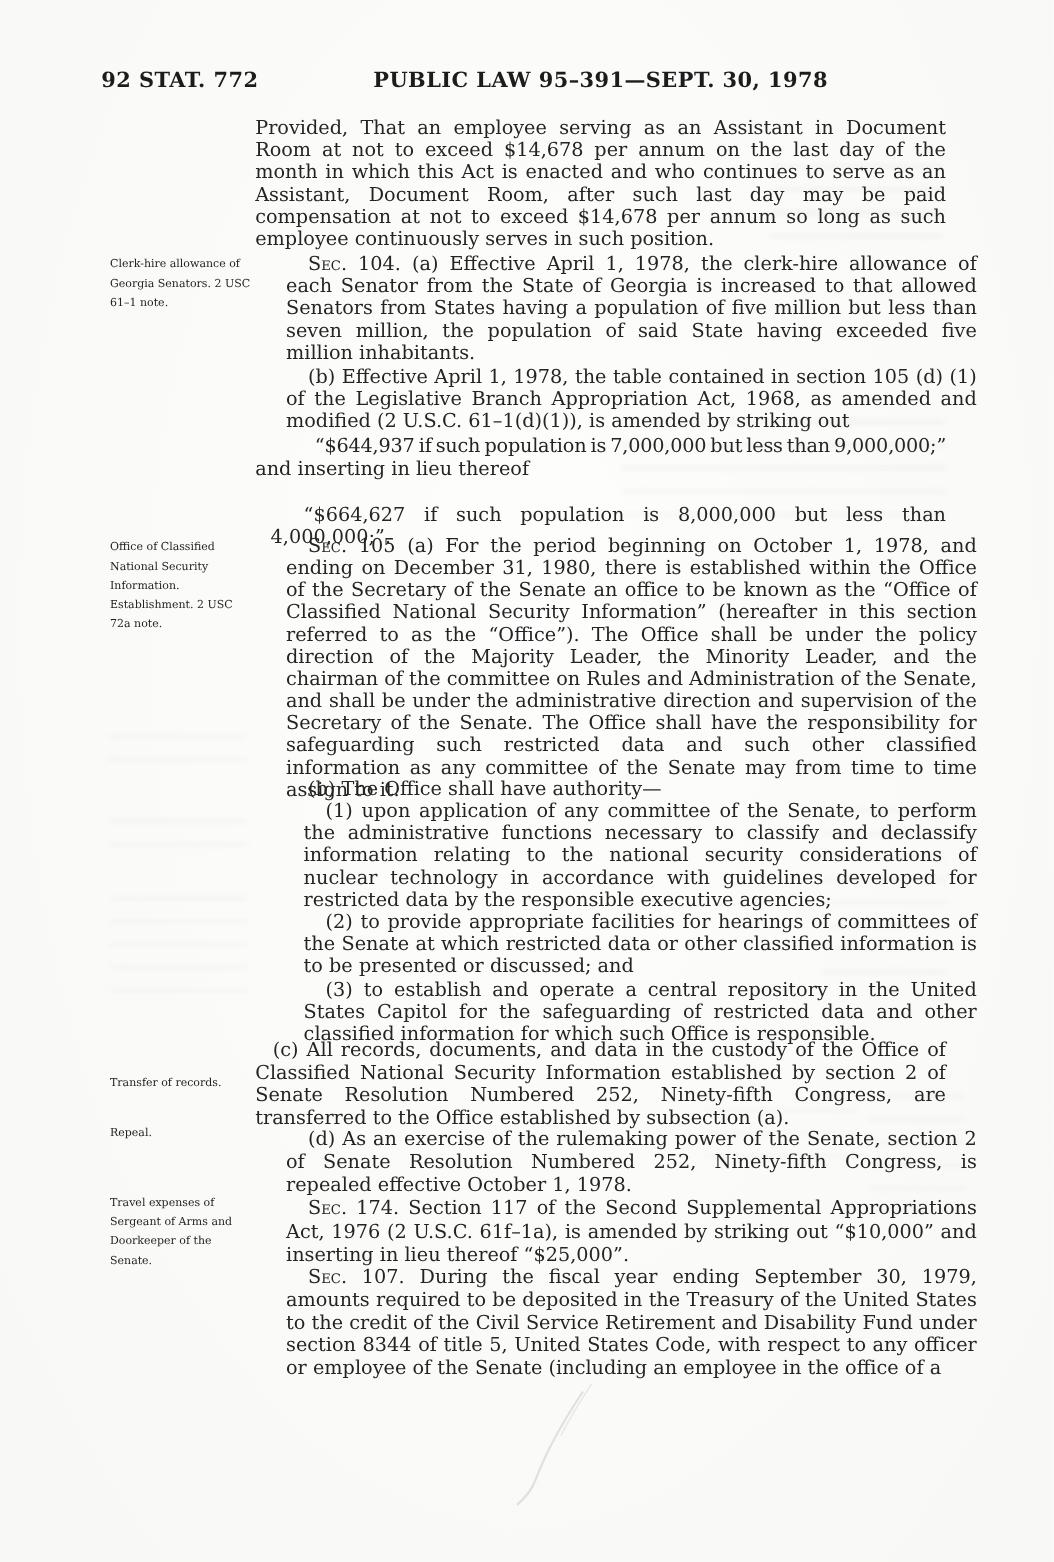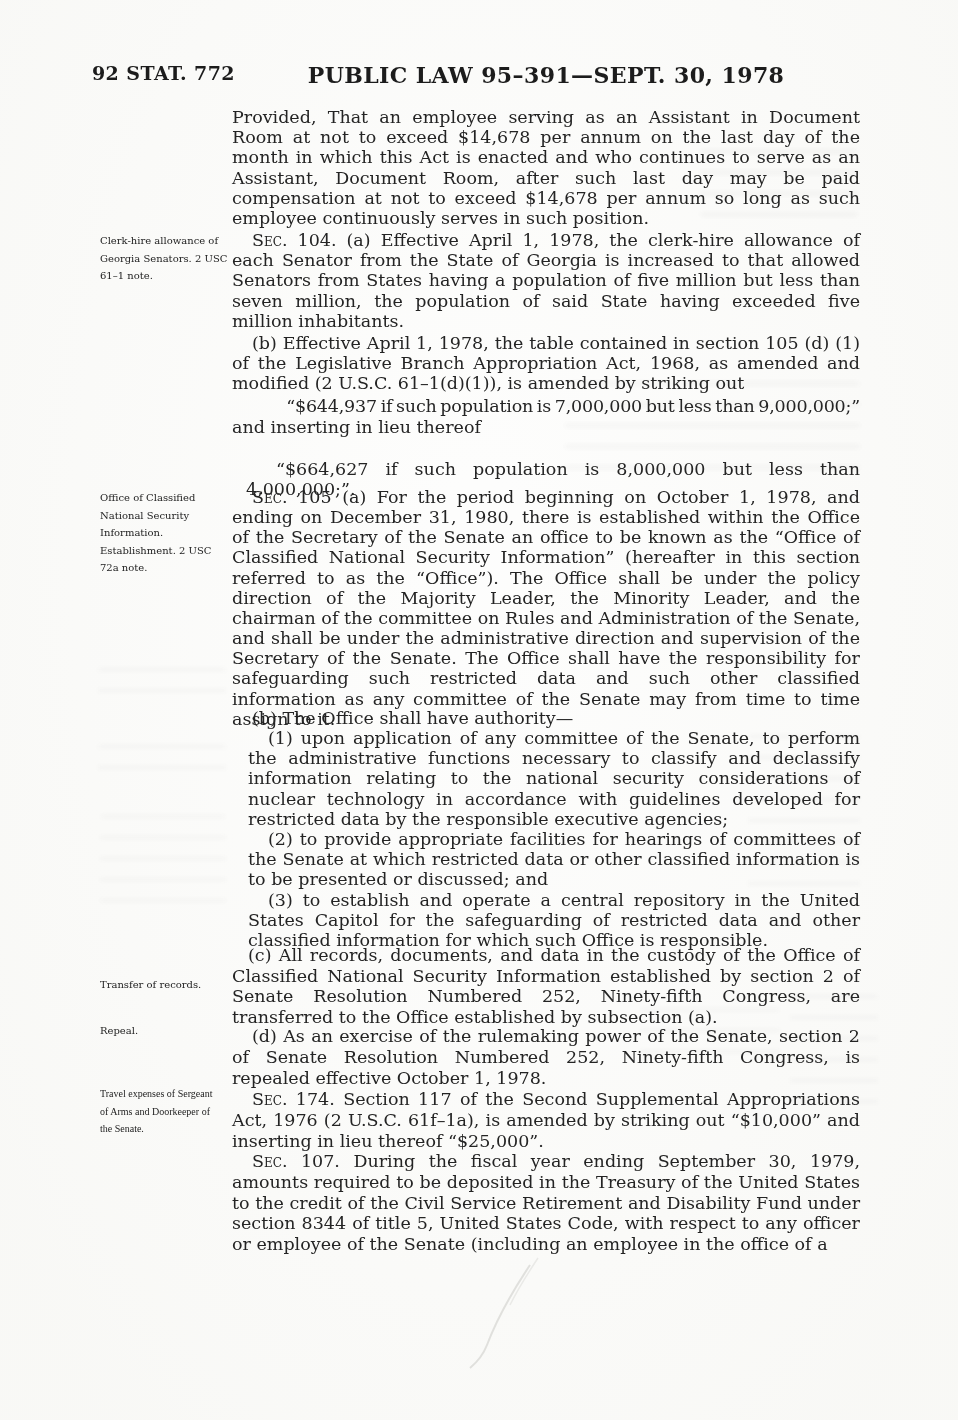--- a/index.html
+++ b/index.html
@@ -15,41 +15,41 @@
       #fbfbf9;
   }
   
   .stat-label{
     position:absolute;left:92px;top:62px;
     font-size:19px;font-weight:bold;letter-spacing:.4px;color:#1c1c1c;
     white-space:nowrap;
   }
   .law-title{
     position:absolute;left:232px;width:628px;top:62px;
-    text-align:center;font-size:22px;font-weight:bold;letter-spacing:.4px;color:#1c1c1c;
+    text-align:center;font-size:19px;font-weight:bold;letter-spacing:.4px;color:#1c1c1c;
     white-space:nowrap;
   }
   
   .note{
     position:absolute;left:100px;width:128px;
     font-size:10px;line-height:17.5px;color:#222;
     text-align:left;
   }
   .note-1{top:232px;}
   .note-2{top:489px;}
   .note-3{top:941px;margin-top:35px;}
   .note-4{top:1022px;}
-  .note-5{top:1085px;width:114px;font-family:Liberation Serif, serif;}
+  .note-5{top:1085px;width:114px;}
   
   .para{
     position:absolute;left:232px;width:628px;
     font-size:17.5px;line-height:20.2px;
     text-align:justify;color:#242424;
   }
-  .indent{text-indent:20px;}
+  .indent{text-indent:20px;margin-left:28px;}
   .p-provided{top:107px;}
   .p-104a{top:230px;}
   .p-104b{top:333px;}
   .p-q1{top:396px;padding-left:22px;width:606px;white-space:nowrap;text-align:right;letter-spacing:-.2px;word-spacing:-1.6px;}
   .p-insert{top:417px;text-align:left;}
   .p-q2{top:438px;padding-left:22px;width:606px;white-space:nowrap;text-align:left;letter-spacing:-.2px;word-spacing:-1.6px;}
   .p-q3{top:459px;padding-left:14px;width:614px;text-indent:30px;}
   .p-105a{top:487px;line-height:20.15px;}
   .p-105b{top:708px;text-align:left;}
   .item{padding-left:16px;width:612px;}

